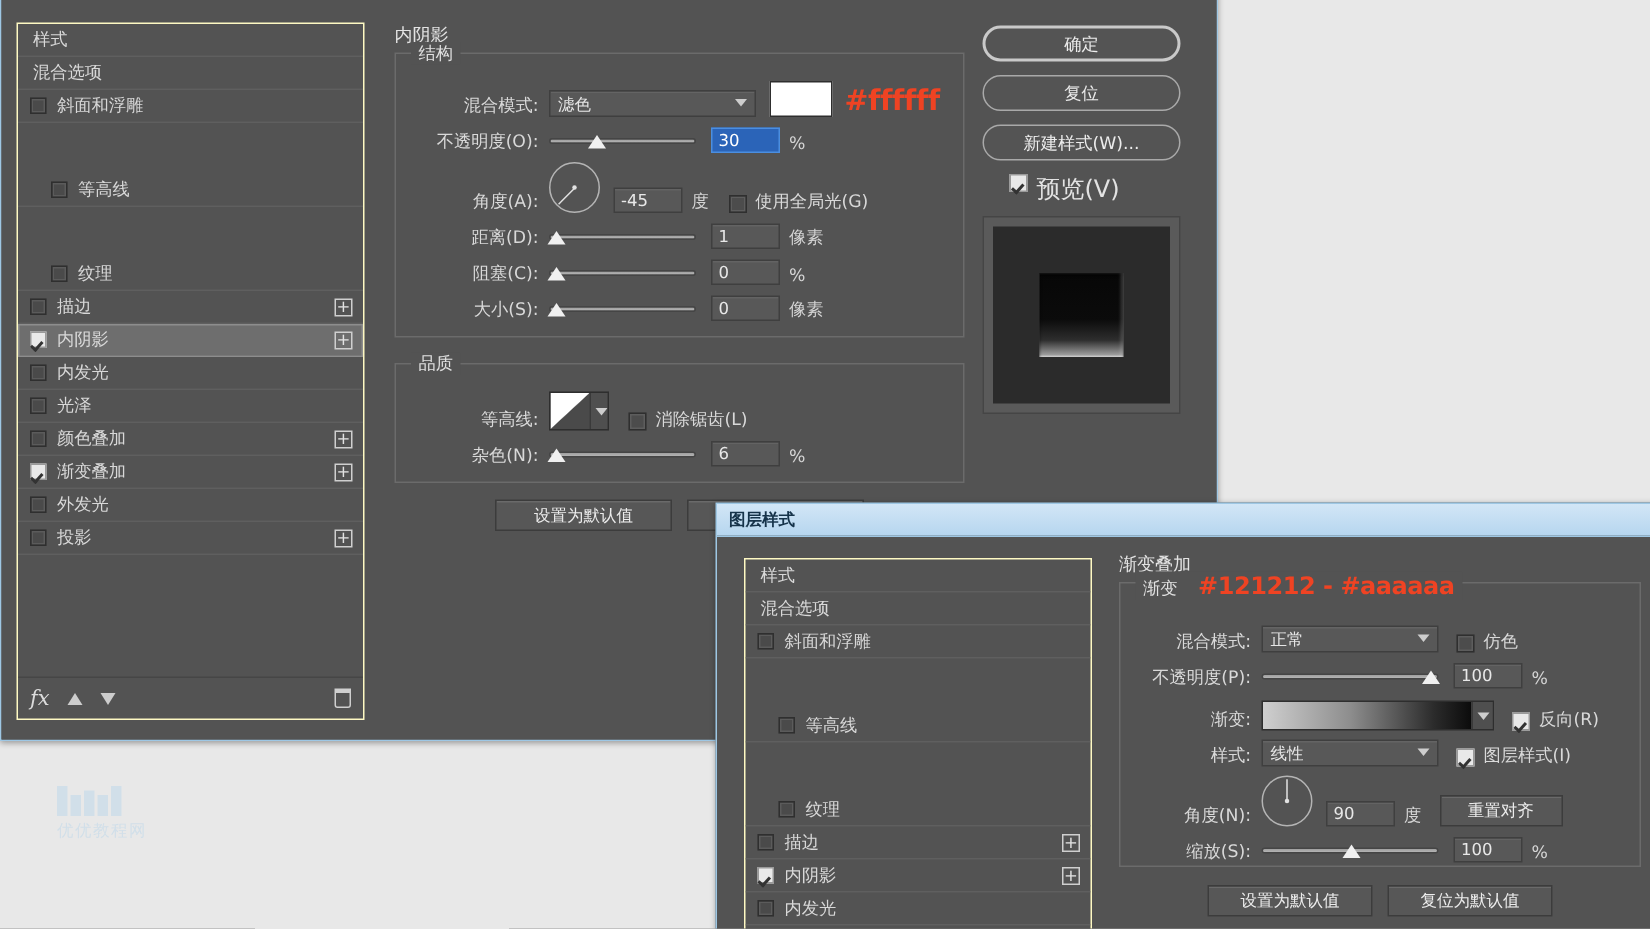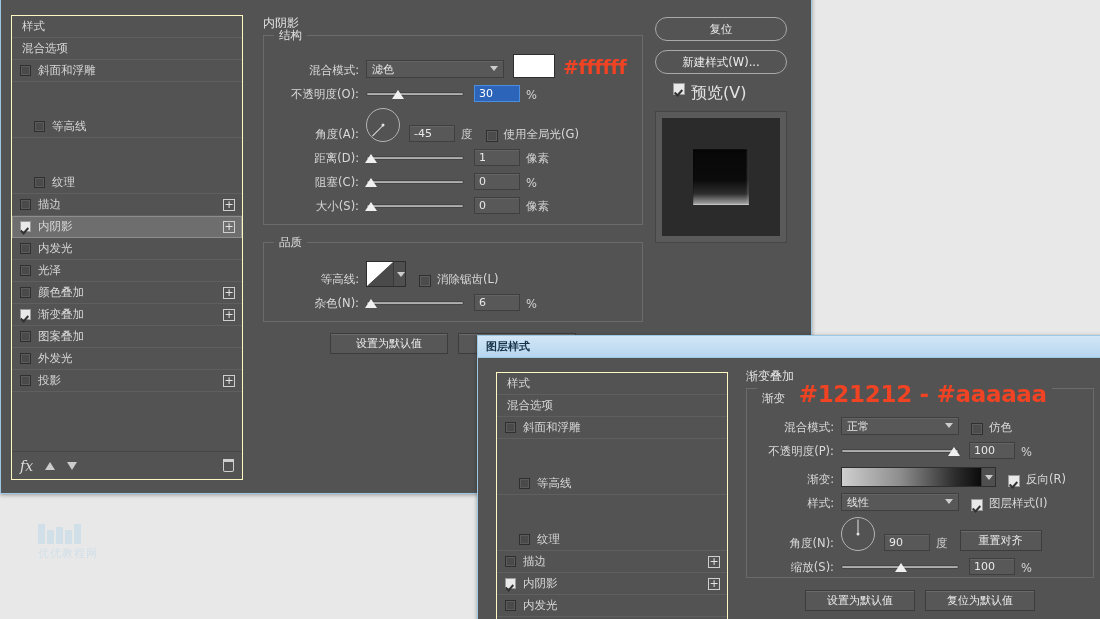--- a/index.html
+++ b/index.html
@@ -151,21 +151,21 @@
     position: absolute;
     width: 0; height: 0;
     border-left: 6px solid transparent;
     border-right: 6px solid transparent;
     border-bottom: 9px solid #f0f0f0;
     top: 4px;
   }
 
   .swatch-white { width: 42px; height: 24px; background: #ffffff; border: 1px solid #2e2e2e; }
   .redtag { color: #ef4323; font-size: 19px; font-weight: bold; letter-spacing: -.3px; }
-  .redtag.big { font-size: 23px; }
+  .redtag.big { font-size: 16px; }
 
   .dial {
     width: 34px; height: 34px; border-radius: 50%;
     border: 1px solid #b4b4b4;
     position: relative;
     background: #535353;
   }
   .dial .hub { position: absolute; left: 50%; top: 50%; width: 3px; height: 3px; background: #e2e2e2; border-radius: 50%; transform: translate(-50%,-50%); }
   .dial .needle {
     position: absolute; left: 50%; top: 50%;
@@ -321,24 +321,20 @@
           <span>颜色叠加</span>
           <span class="plus">+</span>
         </div>
         <div class="sl-row">
           <span class="cb on"></span>
           <span>渐变叠加</span>
           <span class="plus">+</span>
         </div>
         <div class="sl-row">
           <span class="cb"></span>
-          <span>图案叠加</span>
-        </div>
-        <div class="sl-row">
-          <span class="cb"></span>
           <span>外发光</span>
         </div>
         <div class="sl-row">
           <span class="cb"></span>
           <span>投影</span>
           <span class="plus">+</span>
         </div>
       </div>
       <div class="sl-footer">
         <span class="fxicon">fx</span>
@@ -453,20 +449,21 @@
         </div>
       </div>
 
       <div style="display:flex; gap:10px; justify-content:center; margin-top:11px;">
         <span class="flatbtn" style="width:118px;">设置为默认值</span>
         <span class="flatbtn" style="width:118px;">复位为默认值</span>
       </div>
     </div>
 
     <div style="position:absolute; left:654px; top:30px;">
+      <div class="rbtn primary">确定</div>
       <div class="rbtn">复位</div>
       <div class="rbtn">新建样式(W)...</div>
       <div class="preview-row">
         <span class="smallcb on"></span>
         <span>预览(V)</span>
       </div>
       <div class="preview-box">
         <div class="preview-canvas">
           <div class="preview-shape"></div>
         </div>

